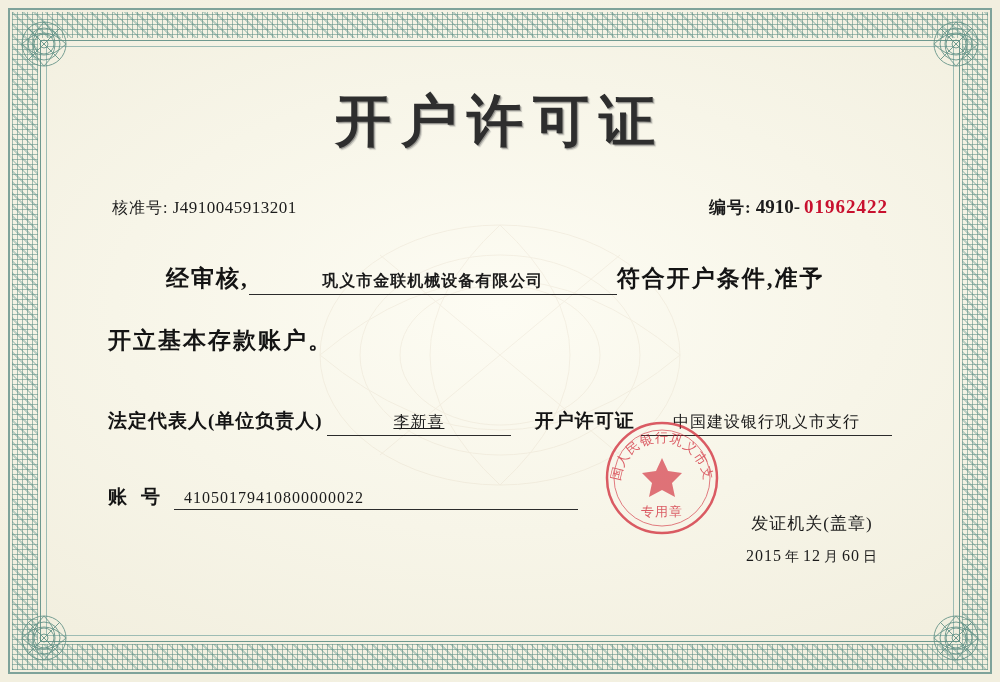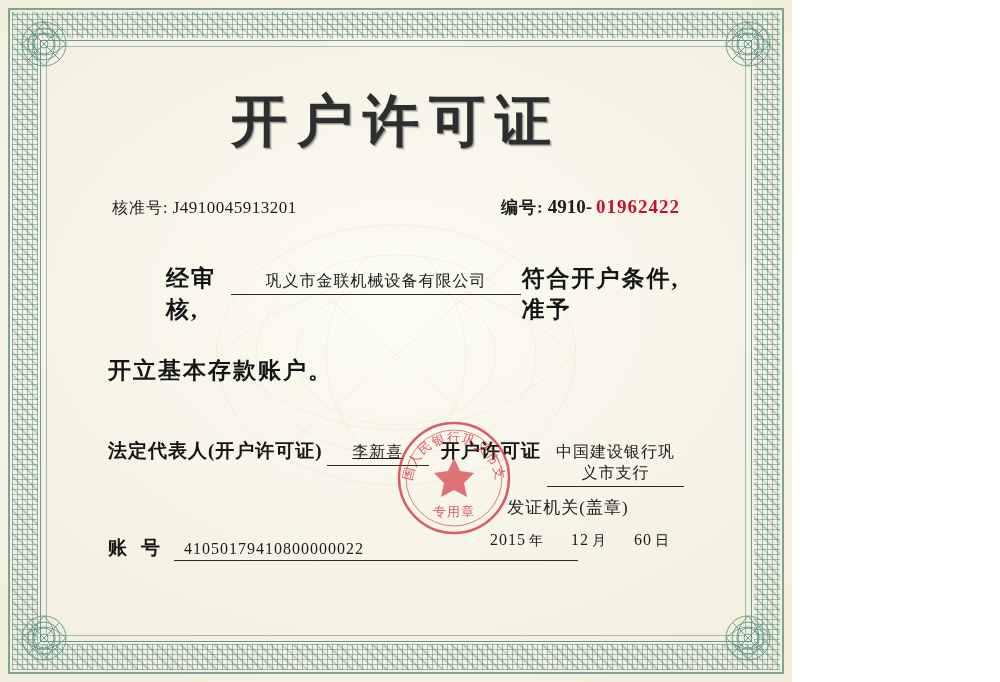--- a/index.html
+++ b/index.html
@@ -9,21 +9,21 @@
   }
   body {
     width: 1000px;
     height: 682px;
     font-family: "Liberation Serif", serif;
     overflow: hidden;
   }
 
   #certificate {
     position: relative;
-    width: 792px;
+    width: 1000px;
     height: 682px;
     background:
       radial-gradient(ellipse 70% 60% at 50% 45%, #fdfcf3 0%, #f7f5e8 55%, #f2efdf 100%);
     box-sizing: border-box;
     padding-left: 23px;
   }
 
   
   .border-outer {
     position: absolute;
@@ -154,21 +154,21 @@
     position: relative;
     display: inline-block;
     border-bottom: 1px solid #2b2b2b;
     text-align: center;
     font-weight: normal;
     font-size: 16px;
     letter-spacing: 1px;
     padding: 0 6px 2px 6px;
     color: #1b1b1b;
   }
-  .fill.company { width: 356px; }
+  .fill.company { width: 356px; font-weight: bold; }
 
   .mid-row {
     margin-top: 52px;
     padding: 0 48px;
     display: flex;
     align-items: baseline;
   }
   .field-label {
     font-size: 19px;
     font-weight: bold;
@@ -190,39 +190,39 @@
     font-size: 19px;
     font-weight: bold;
     letter-spacing: 14px;
     color: #141414;
   }
   .fill.acct { width: 388px; text-align: left; padding-left: 10px; }
 
   .issuer-block {
     position: absolute;
     right: 62px;
-    bottom: 74px;
+    bottom: 58px;
     text-align: center;
     font-size: 16px;
     color: #1b1b1b;
   }
   .issuer-line {
     letter-spacing: 1px;
     font-size: 17px;
   }
   .date-line {
     margin-top: 12px;
     font-size: 16px;
     letter-spacing: 1px;
     display: flex;
     align-items: baseline;
     justify-content: center;
     gap: 3px;
   }
-  .date-num { font-size: 16px; margin-left: 24px; }
+  .date-num { font-size: 16px; }
   .date-unit { font-size: 14px; }
 
   
   .seal {
     position: absolute;
     right: 218px;
     bottom: 86px;
     width: 120px;
     height: 120px;
     opacity: .72;
@@ -325,21 +325,21 @@
     <div class="body-block">
       <div class="body-line first">
         <span>经审核,</span>
         <span class="fill company">巩义市金联机械设备有限公司</span>
         <span>符合开户条件,准予</span>
       </div>
       <div class="body-line second">开立基本存款账户。</div>
     </div>
 
     <div class="mid-row">
-      <span class="field-label">法定代表人(开户许可证)</span>
+      <span class="field-label">法定代表人(单位负责人)</span>
       <span class="fill rep">李新喜</span>
       <span class="gap-lg"></span>
       <span class="field-label">开户许可证</span>
       <span class="fill bank">中国建设银行巩义市支行</span>
     </div>
 
     <div class="acct-row">
       <span class="acct-label">账号</span>
       <span class="fill acct">41050179410800000022</span>
     </div>

